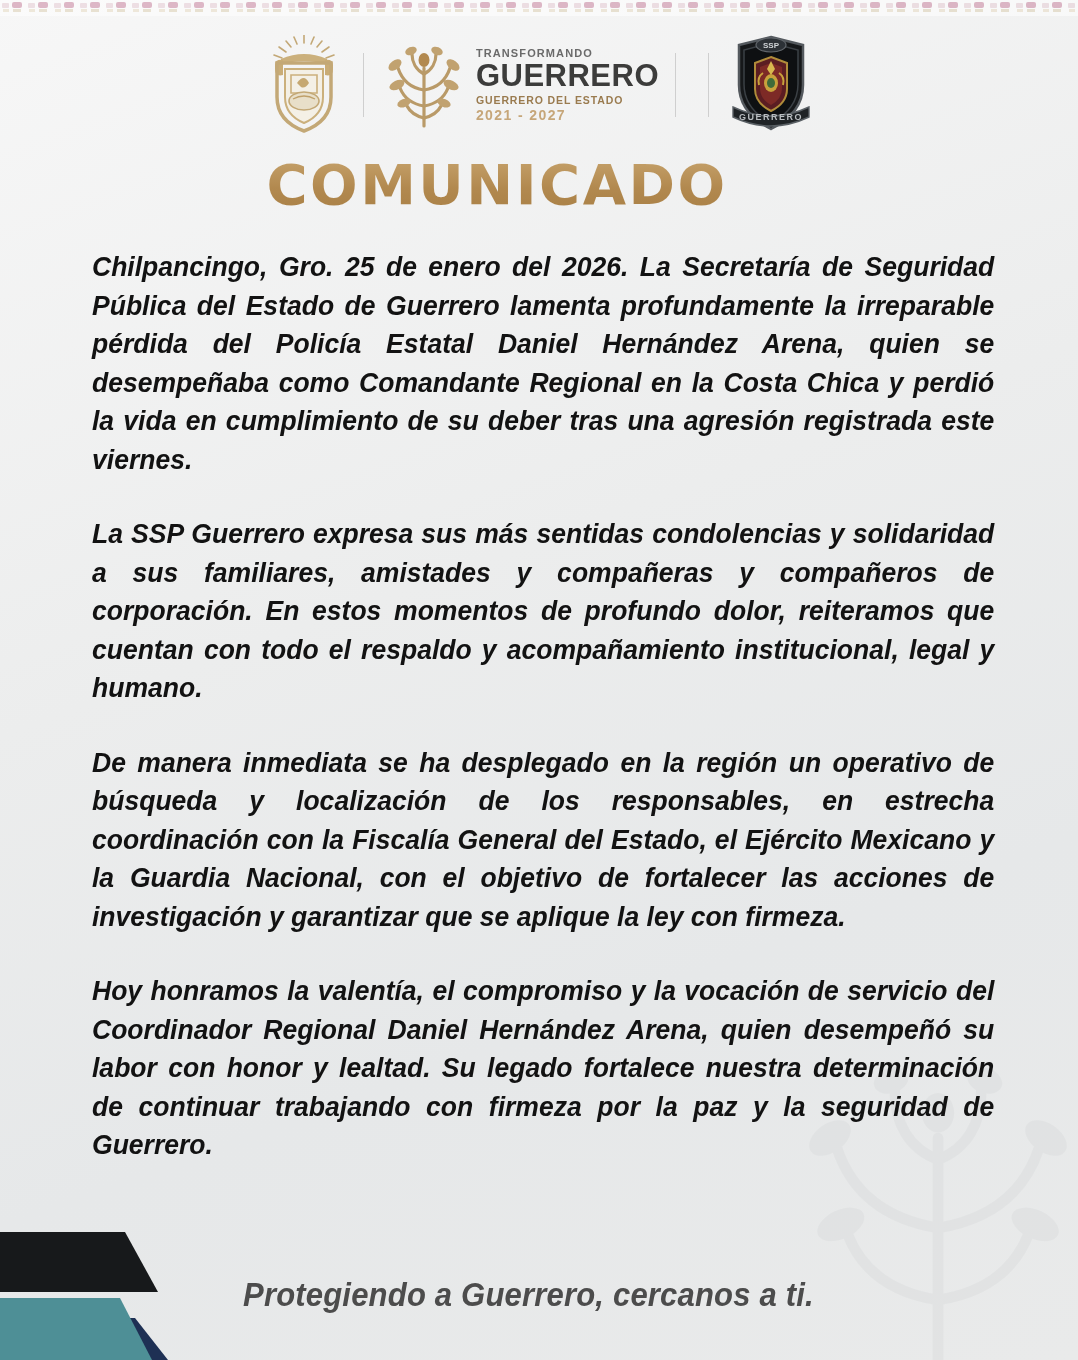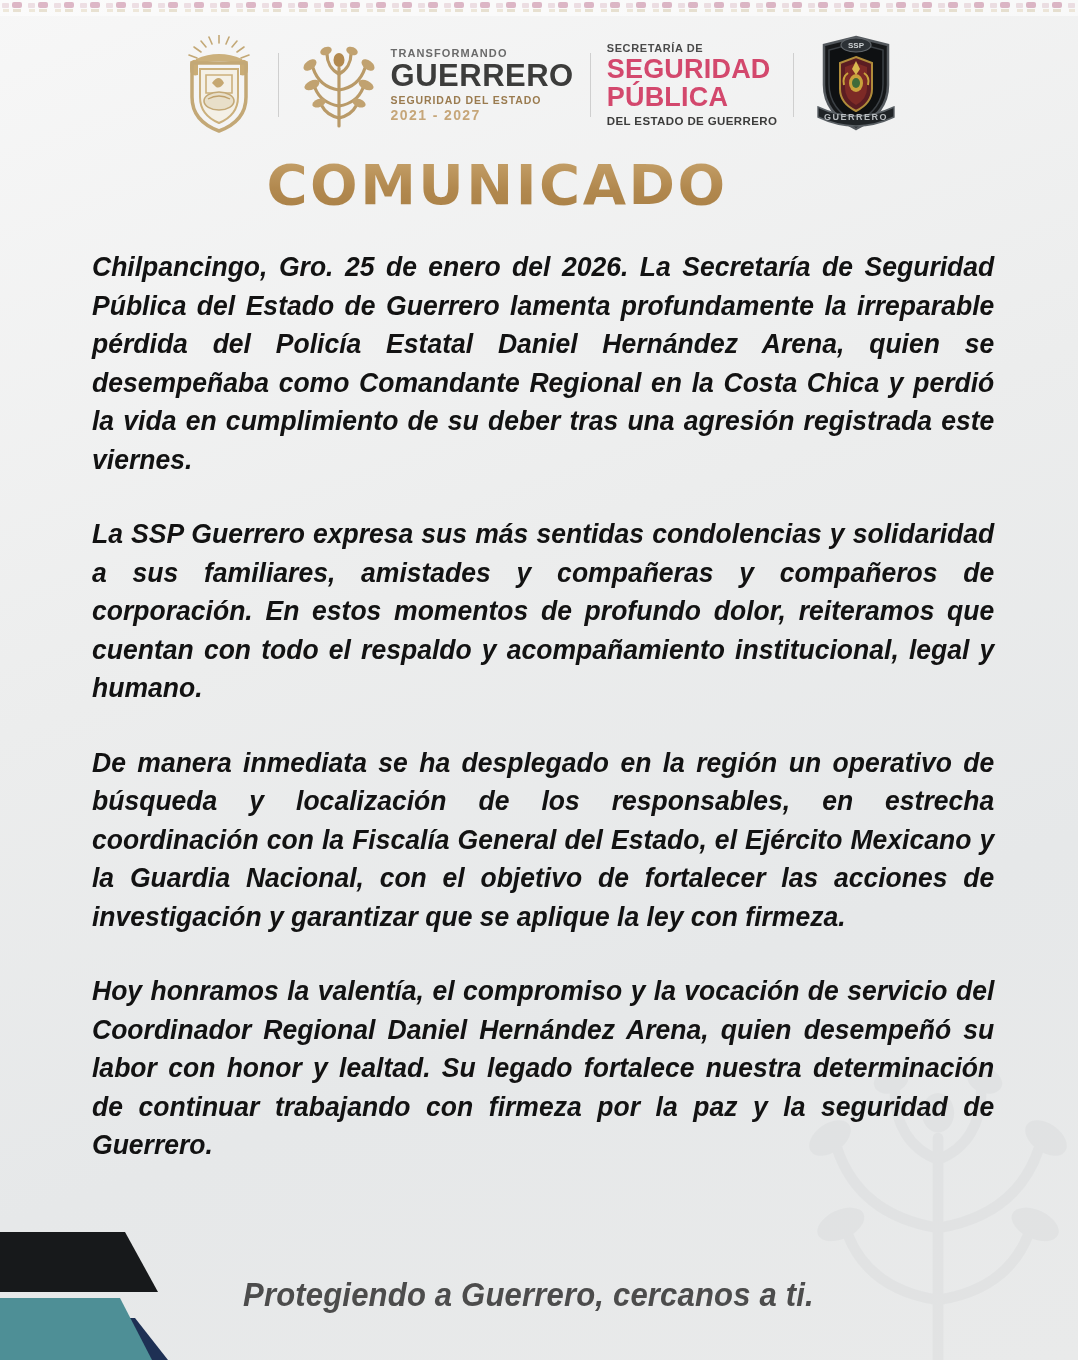--- a/index.html
+++ b/index.html
@@ -291,35 +291,27 @@
           <ellipse cx="24" cy="61" rx="7" ry="4" transform="rotate(-22 24 61)"></ellipse>
           <ellipse cx="64" cy="61" rx="7" ry="4" transform="rotate(22 64 61)"></ellipse>
           <ellipse cx="31" cy="9" rx="6" ry="4" transform="rotate(-22 31 9)"></ellipse>
           <ellipse cx="57" cy="9" rx="6" ry="4" transform="rotate(22 57 9)"></ellipse>
           <ellipse cx="44" cy="18" rx="5.5" ry="7" fill="#b2894f"></ellipse>
         </g>
       </svg>
       <div class="guerrero-words">
         <span class="gw-transformando">TRANSFORMANDO</span>
         <span class="gw-guerrero">GUERRERO</span>
-        <span class="gw-gobierno">SEGURIDAD DEL ESTADO</span>
+        <span class="gw-gobierno">GUERRERO DEL ESTADO</span>
         <span class="gw-years">2021 - 2027</span>
       </div>
     </div>
 
     <div class="divider"></div>
 
-    <div class="logo-block">
-      <div class="ssp-words">
-        <span class="sw-secretaria">SECRETARÍA DE</span>
-        <span class="sw-seguridad">SEGURIDAD</span>
-        <span class="sw-publica">PÚBLICA</span>
-        <span class="sw-delestado">DEL ESTADO DE GUERRERO</span>
-      </div>
-    </div>
 
     <div class="divider"></div>
 
     <div class="logo-block">
       <svg width="92" height="104" viewBox="0 0 92 104" xmlns="http://www.w3.org/2000/svg">
         <path d="M46 4 L78 12 L78 52 Q78 80 46 96 Q14 80 14 52 L14 12 Z" fill="#16181a" stroke="#54595e" stroke-width="2.5"></path>
         <path d="M46 10 L73 17 L73 51 Q73 76 46 90 Q19 76 19 51 L19 17 Z" fill="#0e1012" stroke="#3b4045" stroke-width="1.5"></path>
         <ellipse cx="46" cy="12" rx="15" ry="7" fill="#2c3136" stroke="#61666b" stroke-width="1.2"></ellipse>
         <text x="46" y="15" font-family="Liberation Sans, sans-serif" font-size="8" font-weight="bold" fill="#cfd3d6" text-anchor="middle">SSP</text>
         <path d="M46 24 L62 30 L62 56 Q62 70 46 78 Q30 70 30 56 L30 30 Z" fill="#5b1d22" stroke="#b08c3a" stroke-width="2"></path>

